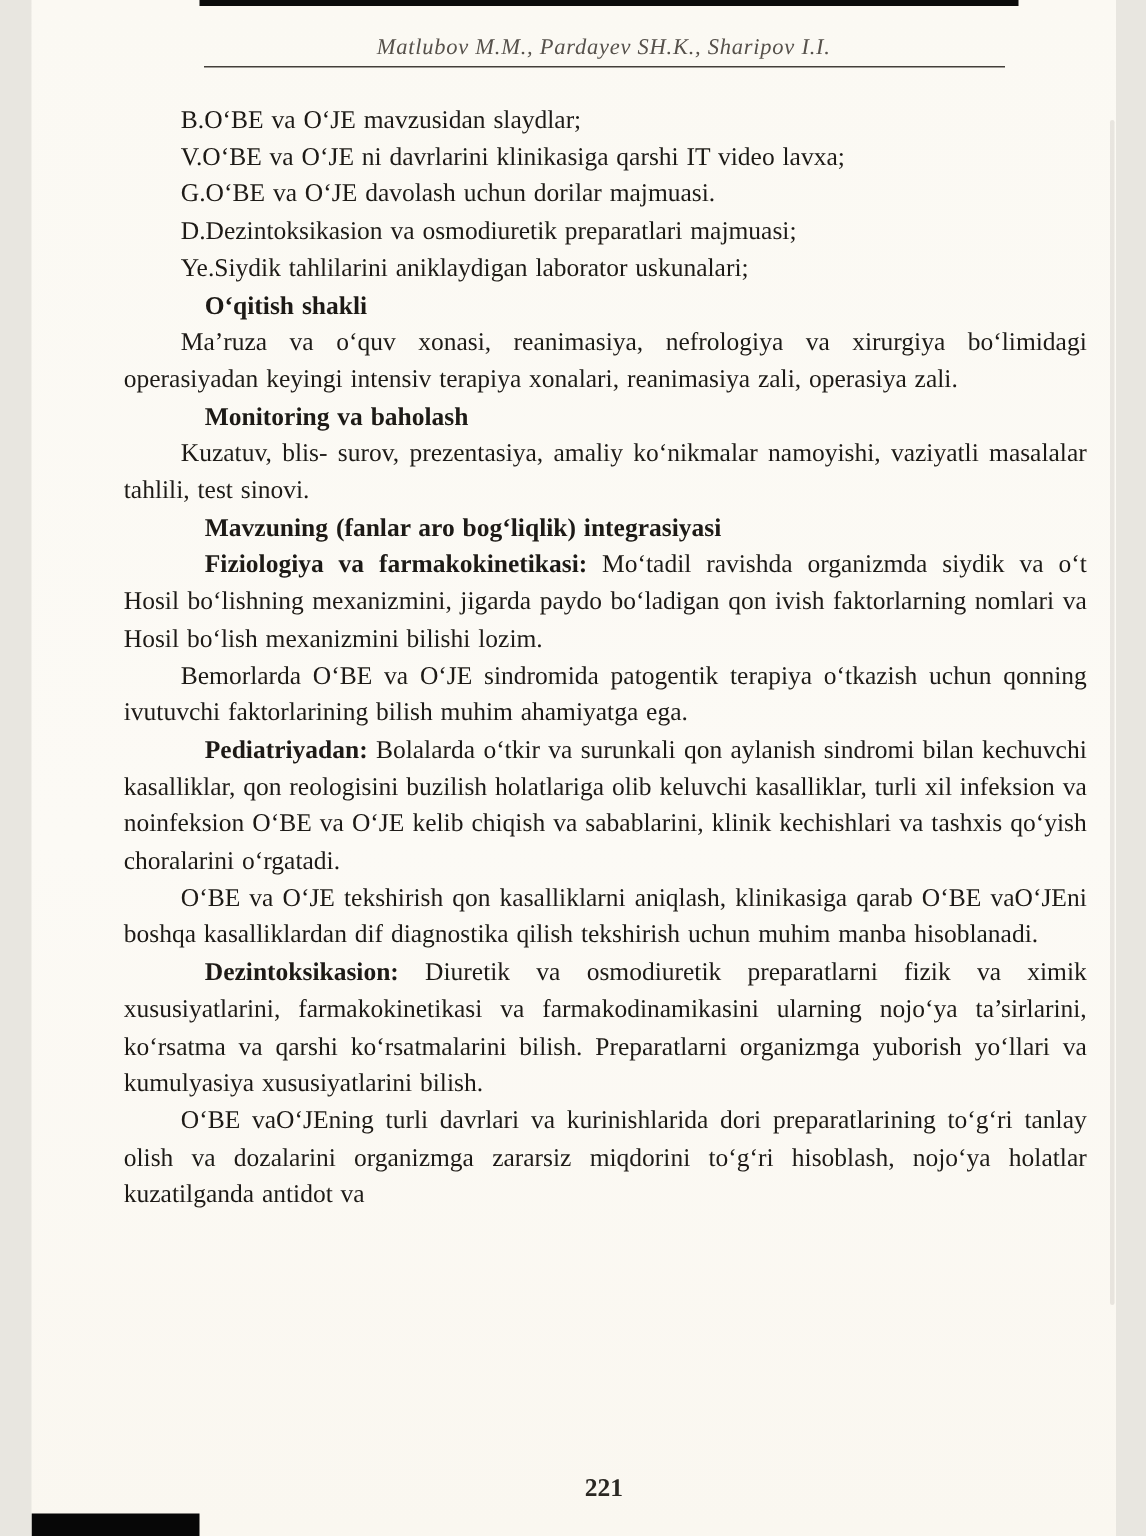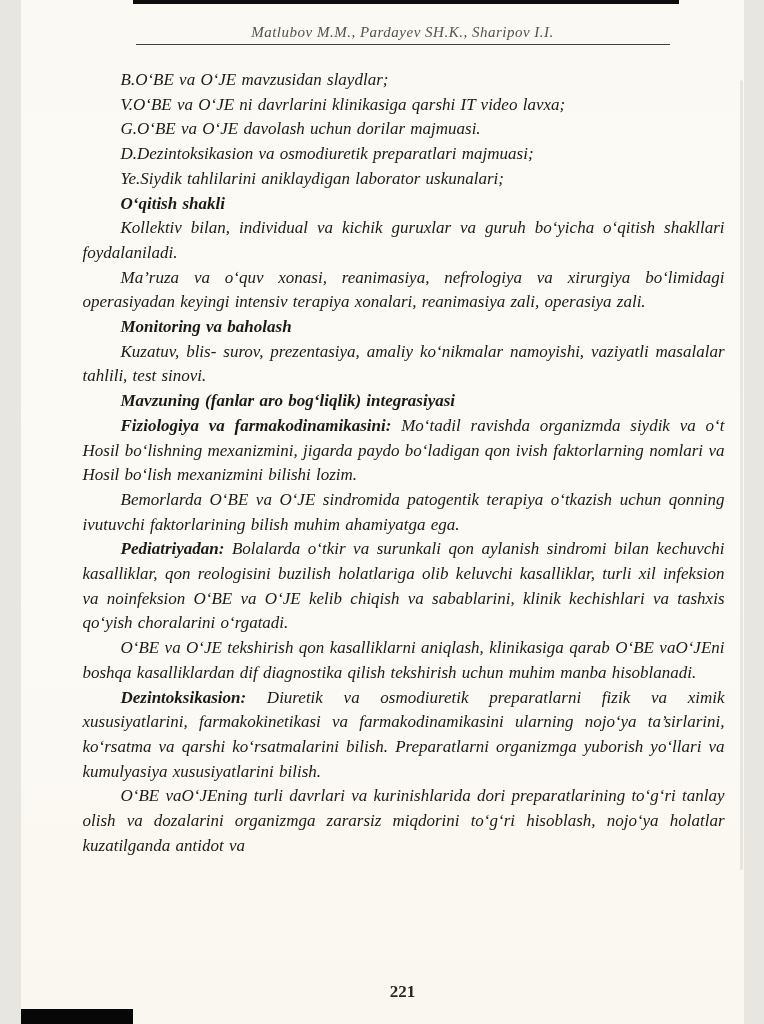--- a/index.html
+++ b/index.html
@@ -68,24 +68,24 @@
     left: 62px;
     width: 642px;
   }
   .para {
     margin: 0;
     font-size: 17px;
     line-height: 24.7px;
     text-align: justify;
     text-indent: 38px;
     word-spacing: 1px;
-    font-style: italic;
   }
   .bold {
     font-weight: bold;
+    margin-left: 16px;
   }
   .footer {
     position: absolute;
     bottom: 22px;
     left: 0;
     width: 764px;
     text-align: center;
     font-size: 17px;
     font-weight: bold;
     color: #2a2722;
@@ -103,26 +103,25 @@
     <div class="header-rule"></div>
   </div>
 
   <div class="body-text">
       <p class="para"><span class="">B.O‘BE va O‘JE mavzusidan slaydlar;</span></p>
       <p class="para"><span class="">V.O‘BE va O‘JE ni davrlarini klinikasiga qarshi IT video lavxa;</span></p>
       <p class="para"><span class="">G.O‘BE va O‘JE davolash uchun dorilar majmuasi.</span></p>
       <p class="para"><span class="">D.Dezintoksikasion va osmodiuretik preparatlari majmuasi;</span></p>
       <p class="para"><span class="">Ye.Siydik tahlilarini aniklaydigan laborator uskunalari;</span></p>
       <p class="para"><span class="bold">O‘qitish shakli</span></p>
-      <p class="para"><span class="">Kollektiv bilan, individual va kichik guruxlar va guruh bo‘yicha o‘qitish shakllari foydalaniladi.</span></p>
       <p class="para"><span class="">Ma’ruza va o‘quv xonasi, reanimasiya, nefrologiya va xirurgiya bo‘limidagi operasiyadan keyingi intensiv terapiya xonalari, reanimasiya zali, operasiya zali.</span></p>
       <p class="para"><span class="bold">Monitoring va baholash</span></p>
       <p class="para"><span class="">Kuzatuv, blis- surov, prezentasiya, amaliy ko‘nikmalar namoyishi, vaziyatli masalalar tahlili, test sinovi.</span></p>
       <p class="para"><span class="bold">Mavzuning (fanlar aro bog‘liqlik) integrasiyasi</span></p>
-      <p class="para"><span class="bold">Fiziologiya va farmakodinamikasini:</span><span class=""> Mo‘tadil ravishda organizmda siydik va o‘t Hosil bo‘lishning mexanizmini, jigarda paydo bo‘ladigan qon ivish faktorlarning nomlari va Hosil bo‘lish mexanizmini bilishi lozim.</span></p>
+      <p class="para"><span class="bold">Fiziologiya va farmakokinetikasi:</span><span class=""> Mo‘tadil ravishda organizmda siydik va o‘t Hosil bo‘lishning mexanizmini, jigarda paydo bo‘ladigan qon ivish faktorlarning nomlari va Hosil bo‘lish mexanizmini bilishi lozim.</span></p>
       <p class="para"><span class="">Bemorlarda O‘BE va O‘JE sindromida patogentik terapiya o‘tkazish uchun qonning ivutuvchi faktorlarining bilish muhim ahamiyatga ega.</span></p>
       <p class="para"><span class="bold">Pediatriyadan:</span><span class=""> Bolalarda o‘tkir va surunkali qon aylanish sindromi bilan kechuvchi kasalliklar, qon reologisini buzilish holatlariga olib keluvchi kasalliklar, turli xil infeksion va noinfeksion O‘BE va O‘JE kelib chiqish va sabablarini, klinik kechishlari va tashxis qo‘yish choralarini o‘rgatadi.</span></p>
       <p class="para"><span class="">O‘BE va O‘JE tekshirish qon kasalliklarni aniqlash, klinikasiga qarab O‘BE vaO‘JEni boshqa kasalliklardan dif diagnostika qilish tekshirish uchun muhim manba hisoblanadi.</span></p>
       <p class="para"><span class="bold">Dezintoksikasion:</span><span class=""> Diuretik va osmodiuretik preparatlarni fizik va ximik xususiyatlarini, farmakokinetikasi va farmakodinamikasini ularning nojo‘ya ta’sirlarini, ko‘rsatma va qarshi ko‘rsatmalarini bilish. Preparatlarni organizmga yuborish yo‘llari va kumulyasiya xususiyatlarini bilish.</span></p>
       <p class="para"><span class="">O‘BE vaO‘JEning turli davrlari va kurinishlarida dori preparatlarining to‘g‘ri tanlay olish va dozalarini organizmga zararsiz miqdorini to‘g‘ri hisoblash, nojo‘ya holatlar kuzatilganda antidot va</span></p>
     </div>
 
   <div class="footer">
     <span>221</span>
   </div>

